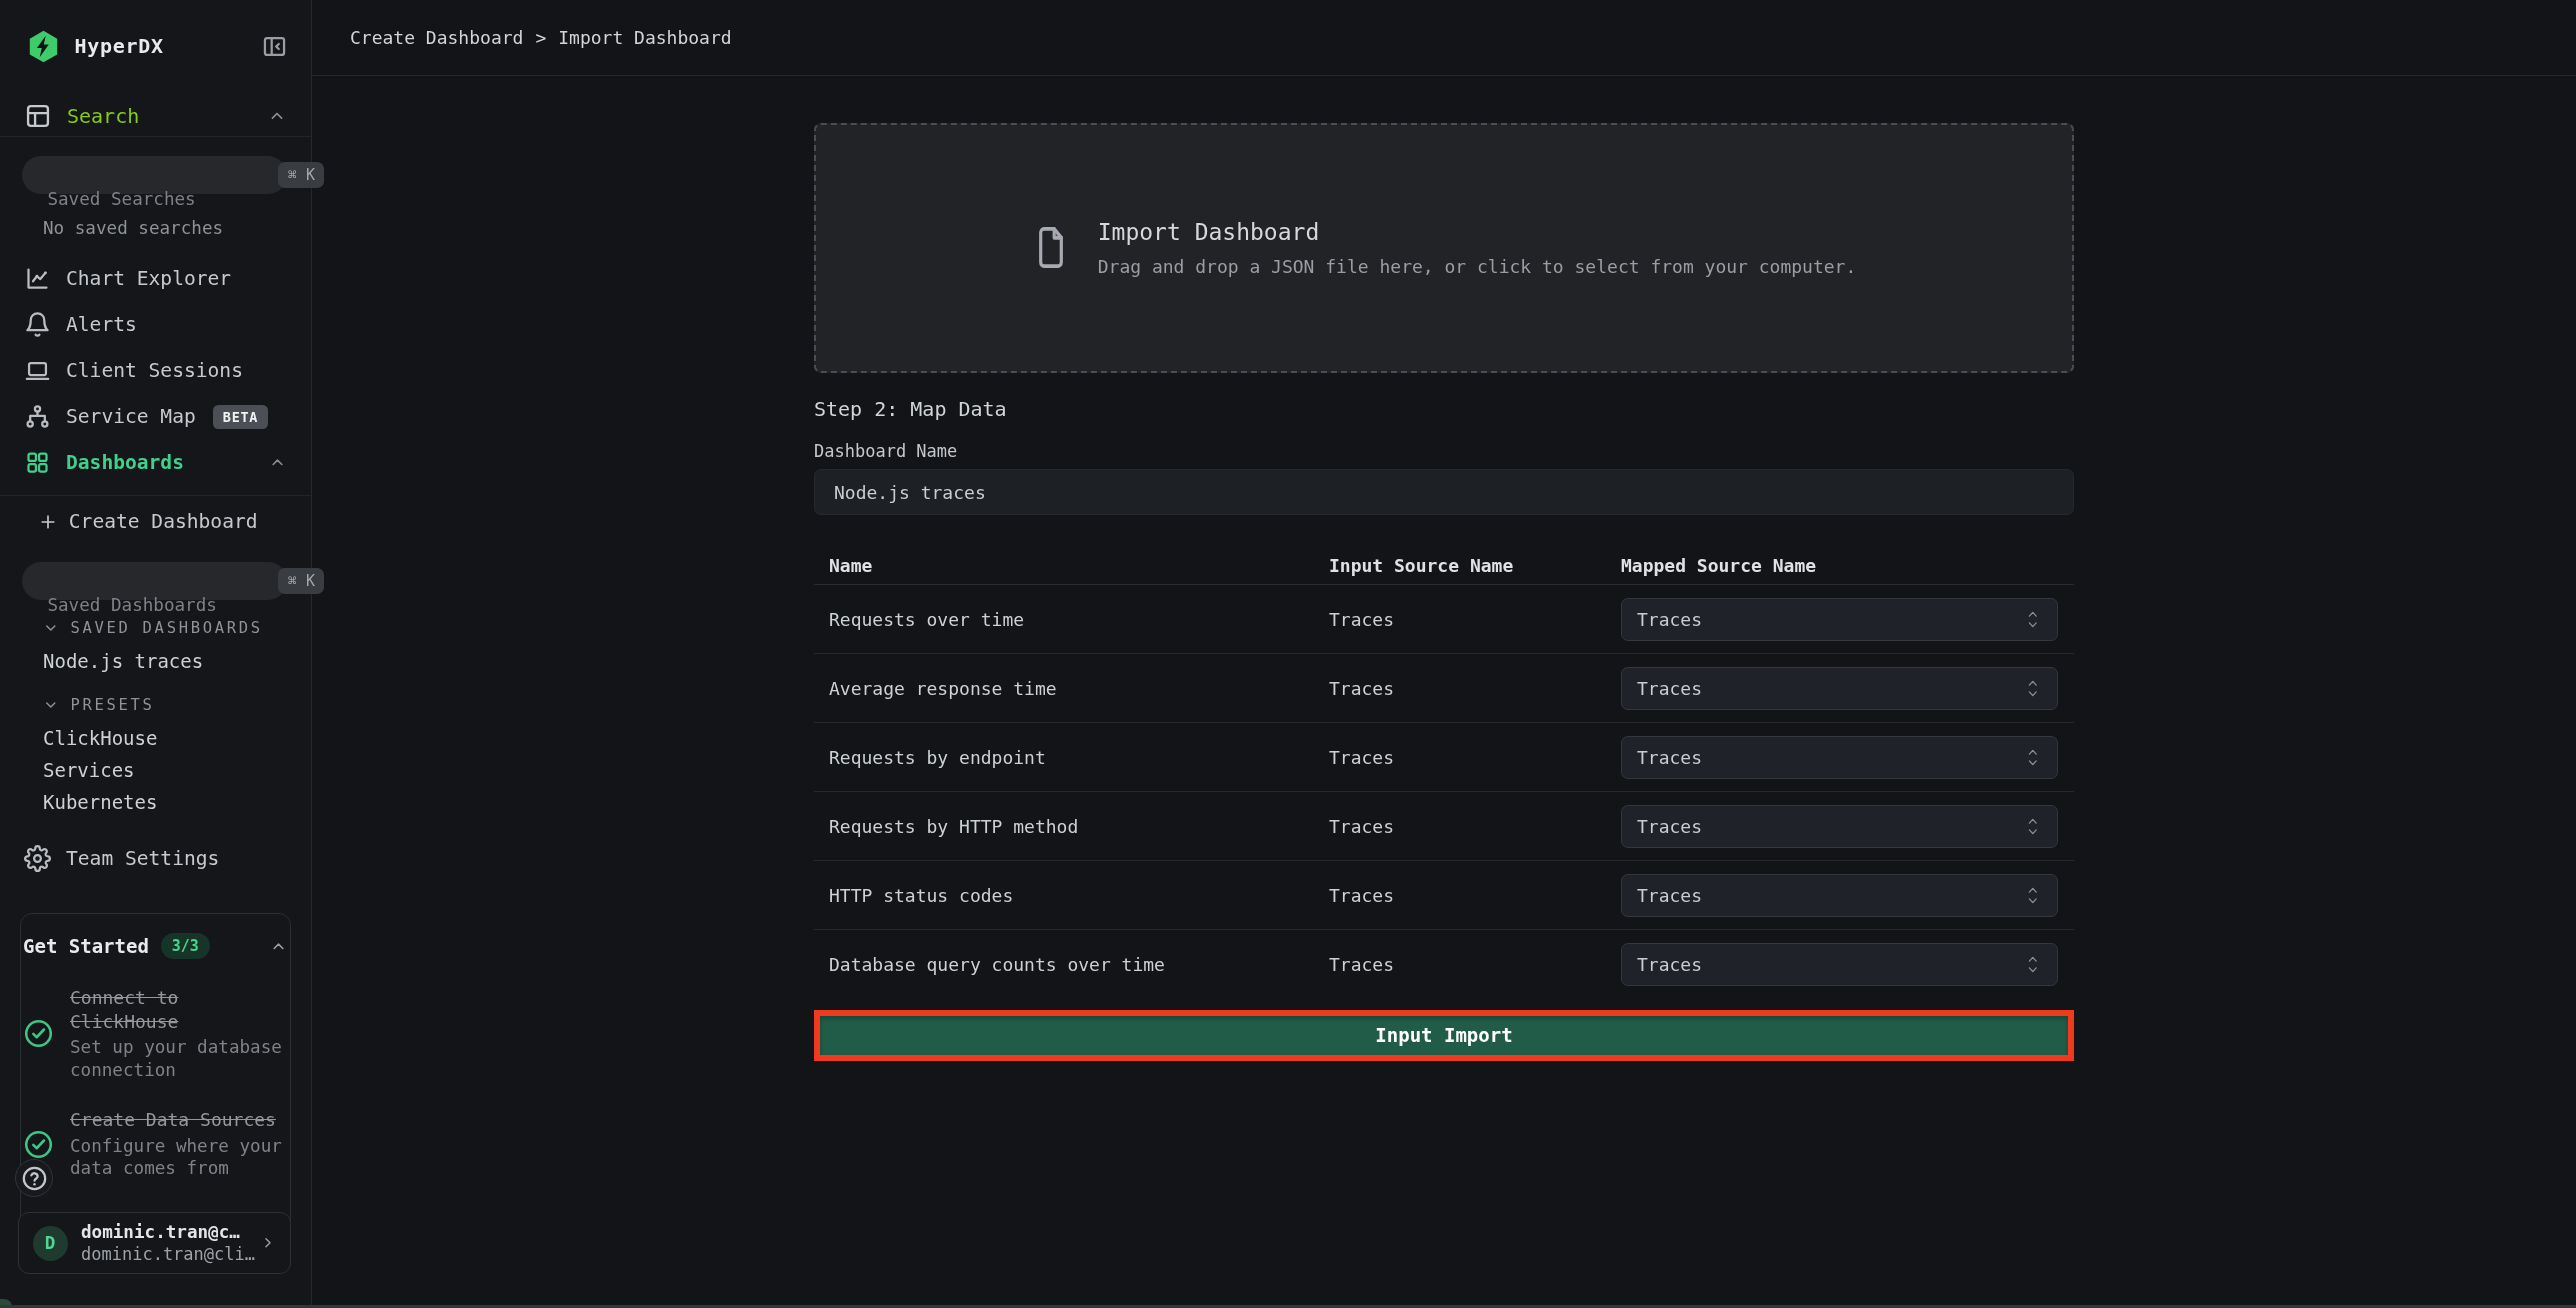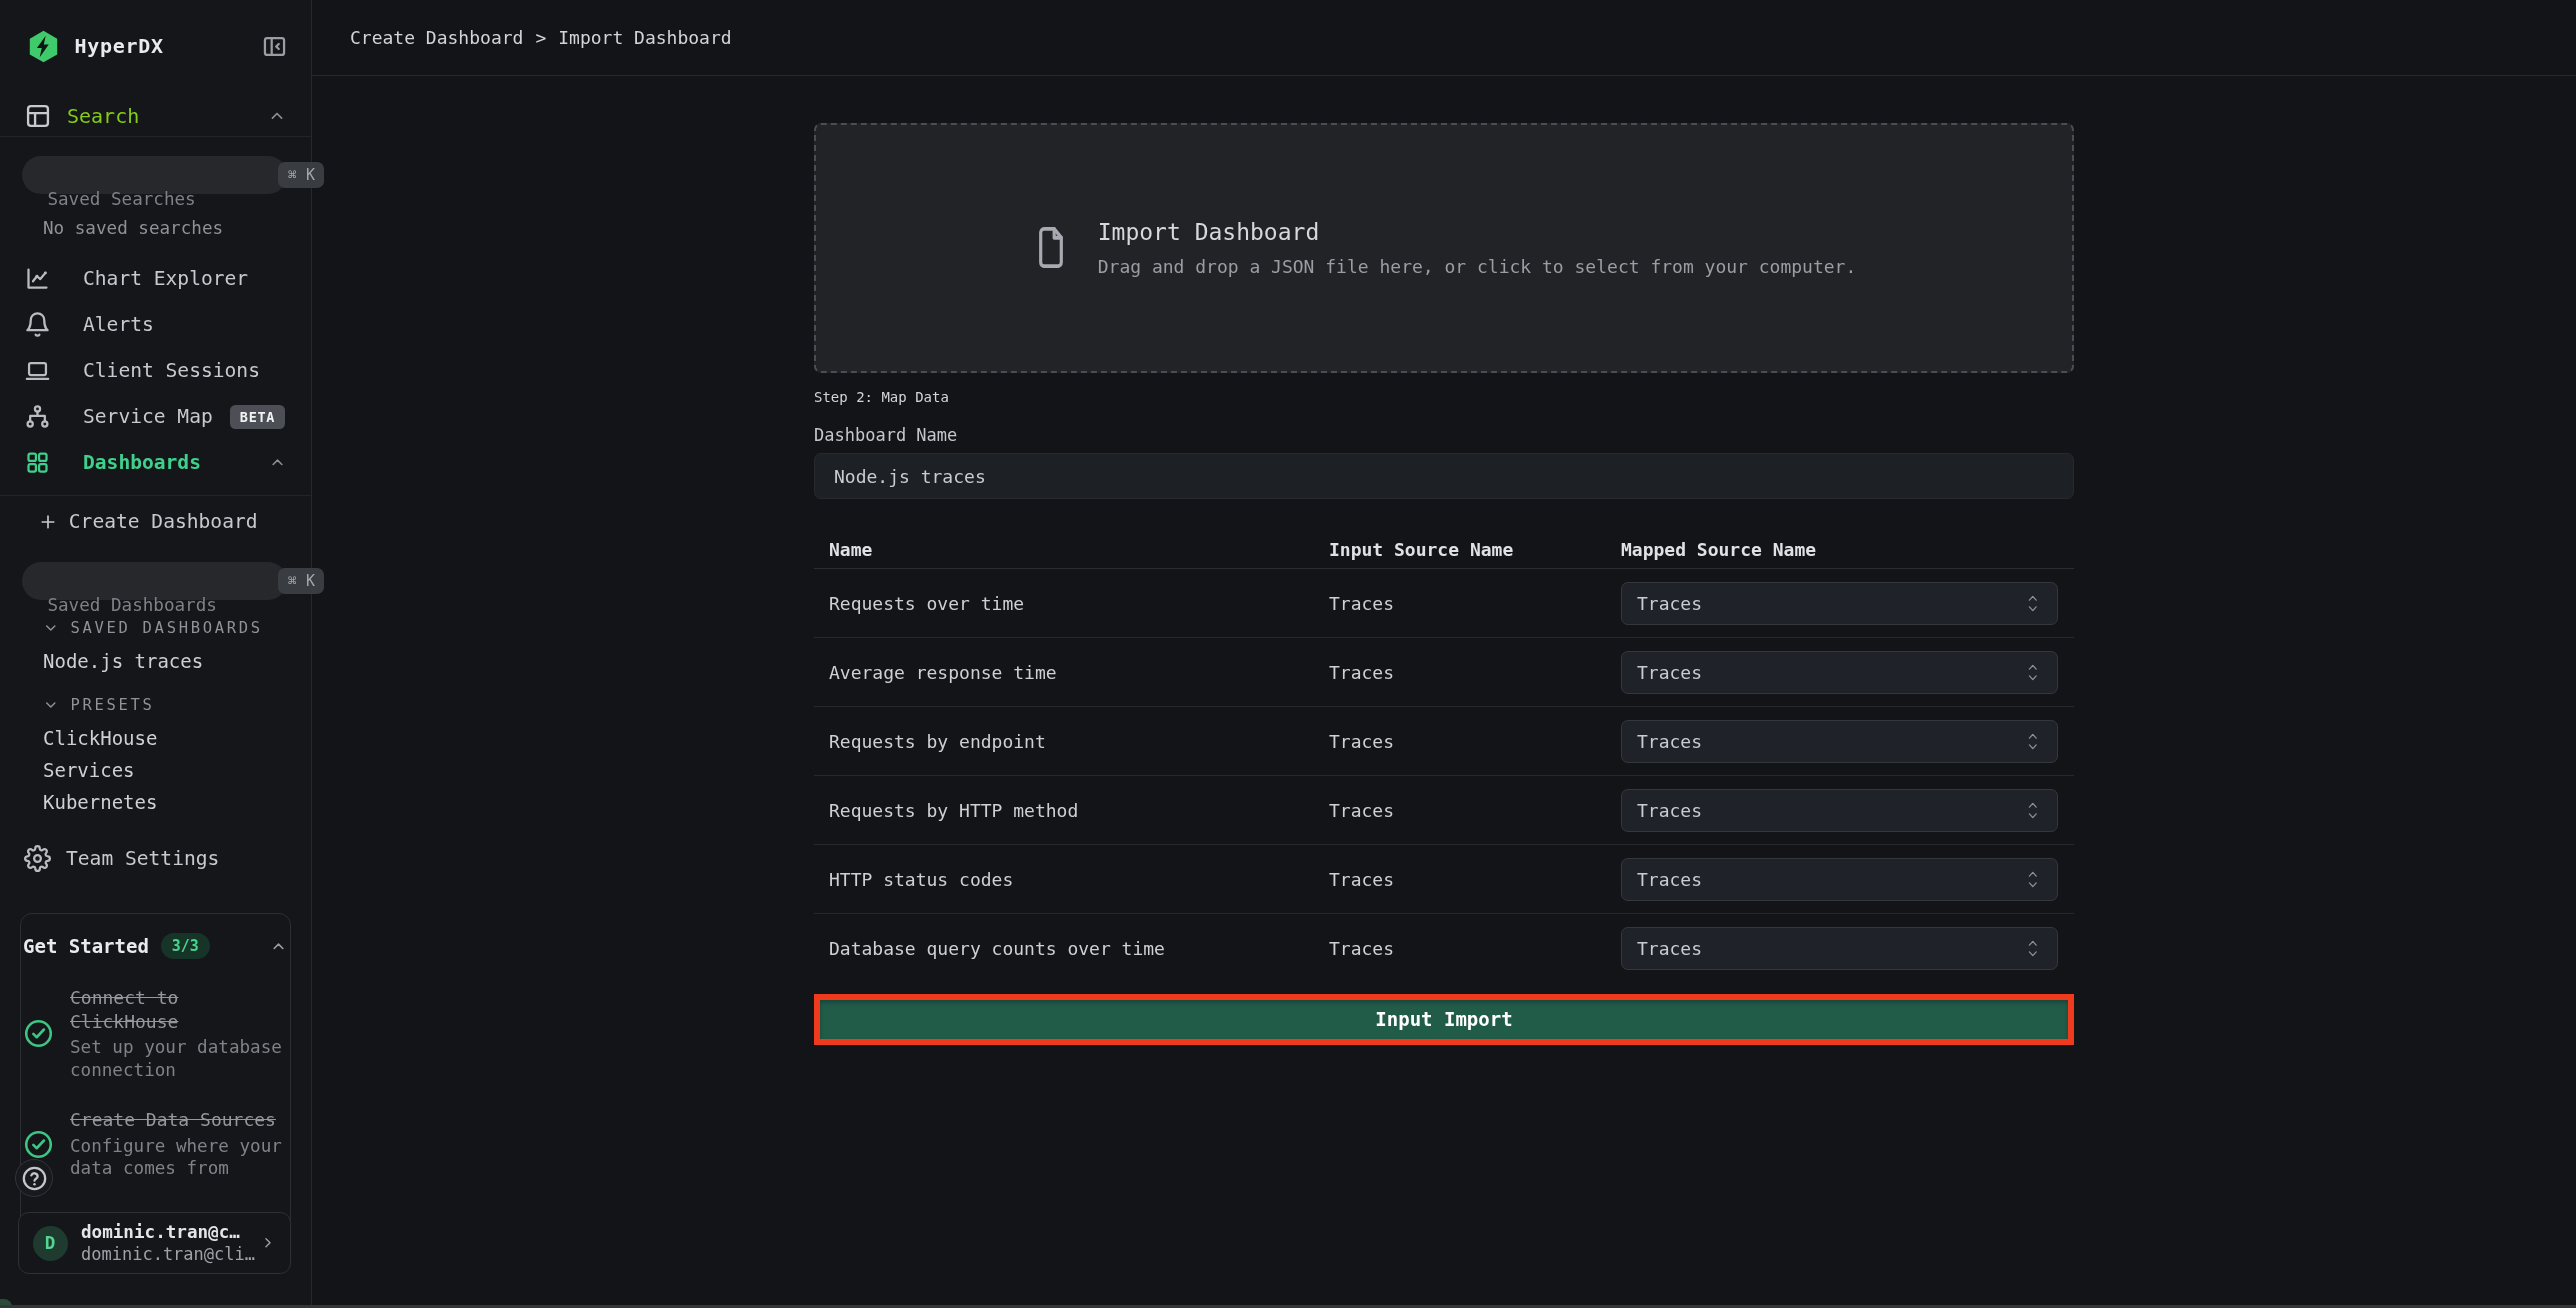--- a/index.html
+++ b/index.html
@@ -42,21 +42,21 @@
   .pill-search input::placeholder { color:#7e8186; }
   .kbd {
     background:#393c41; border-radius:6.8px; color:#a3a6ab; font-size:15px;
     padding:4px 9.5px; white-space:nowrap;
   }
   .empty-note { margin:24px 0 0 43px; font-size:17.6px; color:#8f9296; }
 
   .nav { margin-top:17.6px; border-bottom:1.4px solid #222428; padding-bottom:9.5px; }
   .nav-item { display:flex; align-items:center; height:46px; padding:0 24px; cursor:pointer; color:#c6c9cd; }
   .nav-item .nav-icon { width:27px; height:27px; color:#b9bcc0; }
-  .nav-item .nav-label { font-size:19.6px; margin-left:32px; }
+  .nav-item .nav-label { font-size:19.6px; margin-left:15px; }
   .nav-item.active, .nav-item.active .nav-icon { color:#41d08c; }
   .nav-item.active .nav-label { font-weight:bold; color:#41d08c; }
   .beta-badge {
     margin-left:17.6px; background:#4c4f55; color:#f2f3f5; font-size:13.5px; font-weight:bold;
     border-radius:5.4px; padding:4px 9.5px; letter-spacing:0.7px;
   }
   .nav-item .chev { margin-left:auto; width:19px; height:19px; color:#8b8e93; }
 
   .create-dash { display:flex; align-items:center; height:51px; padding:0 24px 0 38px; cursor:pointer; color:#c6c9cd; }
   .create-dash .plus { width:20px; height:20px; color:#c6c9cd; }
@@ -126,21 +126,21 @@
   .dropzone {
     height:250px; background:#212327; border:2px dashed #4a4d53; border-radius:6.8px;
     display:flex; align-items:center; justify-content:center; cursor:pointer;
   }
   .dz-inner { display:flex; align-items:center; }
   .dz-file-icon { width:38px; height:47px; color:#a7aab0; flex:none; }
   .dz-texts { margin-left:28px; }
   .dz-title { font-size:23px; color:#d6d8db; }
   .dz-sub { font-size:18px; color:#9a9da2; margin-top:10.8px; }
 
-  .step-label { margin-top:16px; font-size:14px; color:#d2d5d8; }
+  .step-label { margin-top:24px; font-size:20px; color:#d2d5d8; }
   .field-label { margin-top:20px; font-size:17px; color:#c4c7cb; }
   .name-input {
     margin-top:8px; width:100%; height:46px; background:#1d2025; border:1.4px solid #26292e;
     border-radius:6.8px; padding:0 19px; font:inherit; font-size:18px; color:#c9ccd0; outline:none;
   }
 
   .map-table { margin-top:32px; }
   .t-head, .t-row { display:grid; grid-template-columns:515px 292px 1fr; align-items:center; }
   .t-head { height:38px; border-bottom:1.4px solid #2b2e31; }
   .t-head .th { font-size:18px; font-weight:bold; color:#dfe1e3; }

